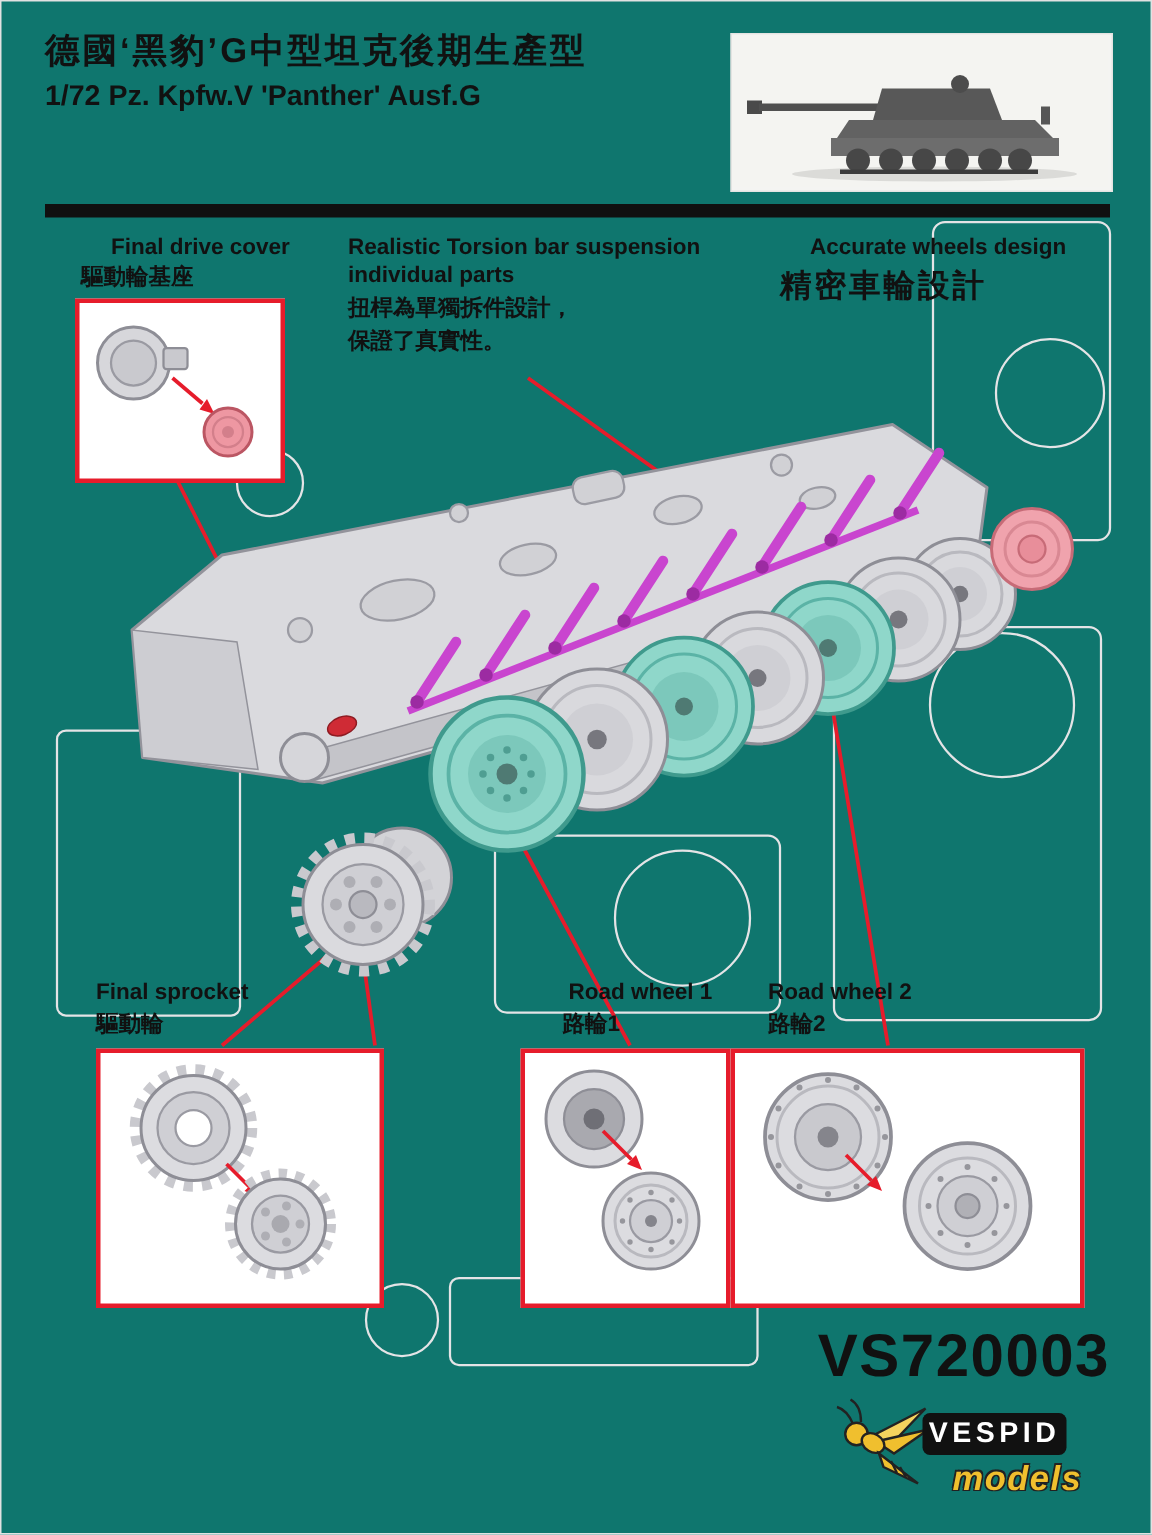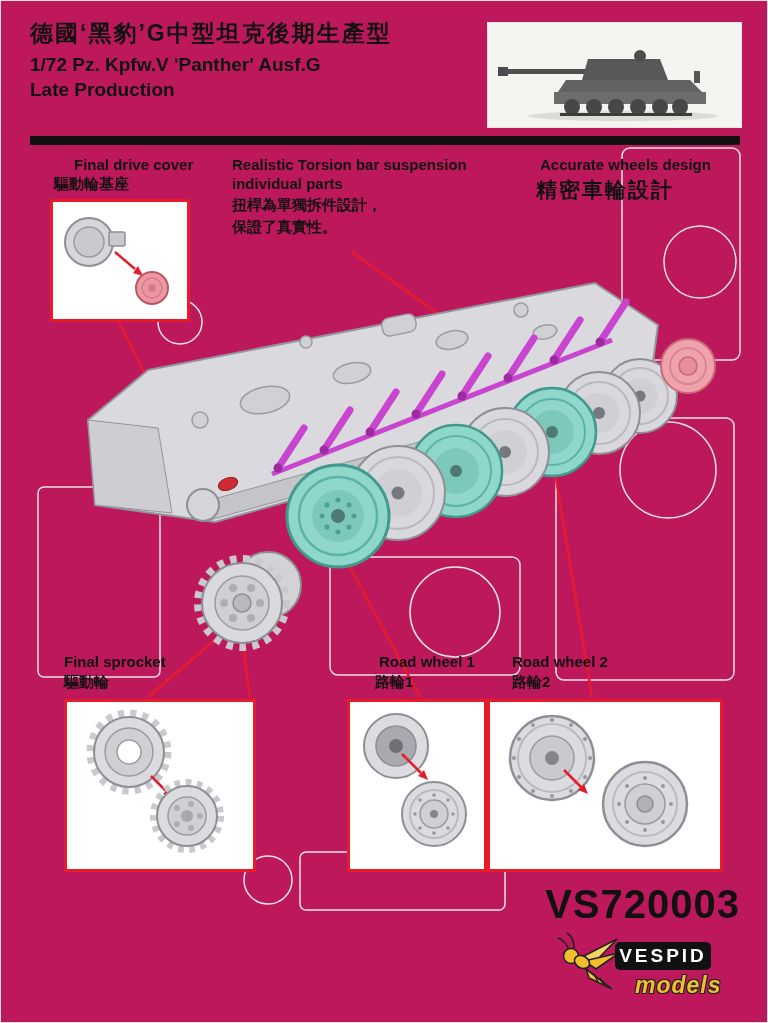--- a/index.html
+++ b/index.html
@@ -1,18 +1,18 @@
 <!DOCTYPE html>
 <html><head>
 <meta charset="utf-8">
 <style>
   html,body { margin:0; padding:0; background:#fff; }
   .page {
     position:relative; width:768px; height:1023px; overflow:hidden;
-    background:#be185d; font-family:"Liberation Sans", sans-serif; color:#111;
+    background:#0f766e; font-family:"Liberation Sans", sans-serif; color:#111;
     box-shadow: inset 0 0 0 1px #e2e2e2;
   }
   .abs { position:absolute; }
   .title-zh { left:30px; top:18px; font-size:23px; font-weight:bold; letter-spacing:2px; }
   .title-en { left:30px; top:54px; font-size:19px; font-weight:bold; }
   .title-en2 { left:30px; top:79px; font-size:19px; font-weight:bold; }
   .photo { left:487px; top:22px; width:253px; height:104px; background:#f4f4f2; border:1px solid #e4e4e2; }
   .divider { left:30px; top:136px; width:710px; height:9px; background:#101010; }
 
   .lbl { font-size:15px; font-weight:bold; white-space:nowrap; z-index:3; }
@@ -41,21 +41,20 @@
     text-shadow: 1px 1px 0 #222, -1px -1px 0 #222, 1px -1px 0 #222, -1px 1px 0 #222;
   }
 </style>
 </head>
 <body>
 
 <div class="page">
 
   <div class="abs title-zh">德國‘黑豹’G中型坦克後期生產型</div>
   <div class="abs title-en">1/72 Pz. Kpfw.V 'Panther' Ausf.G</div>
-  <div class="abs title-en2">Late Production</div>
 
   <div class="abs photo">
     <svg width="251" height="102" viewBox="0 0 251 102">
       <rect x="0" y="0" width="251" height="102" fill="#f4f4f1"></rect>
       <ellipse cx="135" cy="93" rx="95" ry="5" fill="#000000" opacity="0.10"></ellipse>
       <g>
         <rect x="10" y="44" width="10" height="9" fill="#4a4a4a"></rect>
         <rect x="18" y="46" width="90" height="5" fill="#505050"></rect>
         <polygon points="100,36 172,36 180,57 94,57" fill="#585858"></polygon>
         <circle cx="152" cy="33" r="6" fill="#4c4c4c"></circle>
@@ -221,21 +220,21 @@
 
   <div class="abs lbl" style="left:54px; top:156px;margin-left:20px;">Final drive cover</div>
   <div class="abs lbl" style="left:54px; top:175px;">驅動輪基座</div>
 
   <div class="abs lbl" style="left:232px; top:156px;">Realistic Torsion bar suspension</div>
   <div class="abs lbl" style="left:232px; top:175px;">individual parts</div>
   <div class="abs lbl" style="left:232px; top:196px;">扭桿為單獨拆件設計，</div>
   <div class="abs lbl" style="left:232px; top:218px;">保證了真實性。</div>
 
   <div class="abs lbl" style="left:540px; top:156px;">Accurate wheels design</div>
-  <div class="abs lbl-zh-big" style="position:absolute; left:536px; top:176px;text-align:right;">精密車輪設計</div>
+  <div class="abs lbl-zh-big" style="position:absolute; left:520px; top:176px;text-align:right;">精密車輪設計</div>
 
   <div class="abs redbox box1">
     <svg width="128" height="111" viewBox="0 0 128 111">
       <circle cx="36" cy="40" r="24" fill="#d7d7db" stroke="#8e8e96" stroke-width="2"></circle>
       <circle cx="36" cy="40" r="15" fill="#c9c9ce" stroke="#9a9aa2" stroke-width="1.5"></circle>
       <rect x="56" y="30" width="16" height="14" rx="2" fill="#c9c9ce" stroke="#8e8e96" stroke-width="1.5"></rect>
       <g>
         <line x1="62" y1="50" x2="82" y2="67" stroke="#e61c2b" stroke-width="2.5"></line>
         <polygon points="90,74 80,71 85,64" fill="#e61c2b"></polygon>
       </g>

